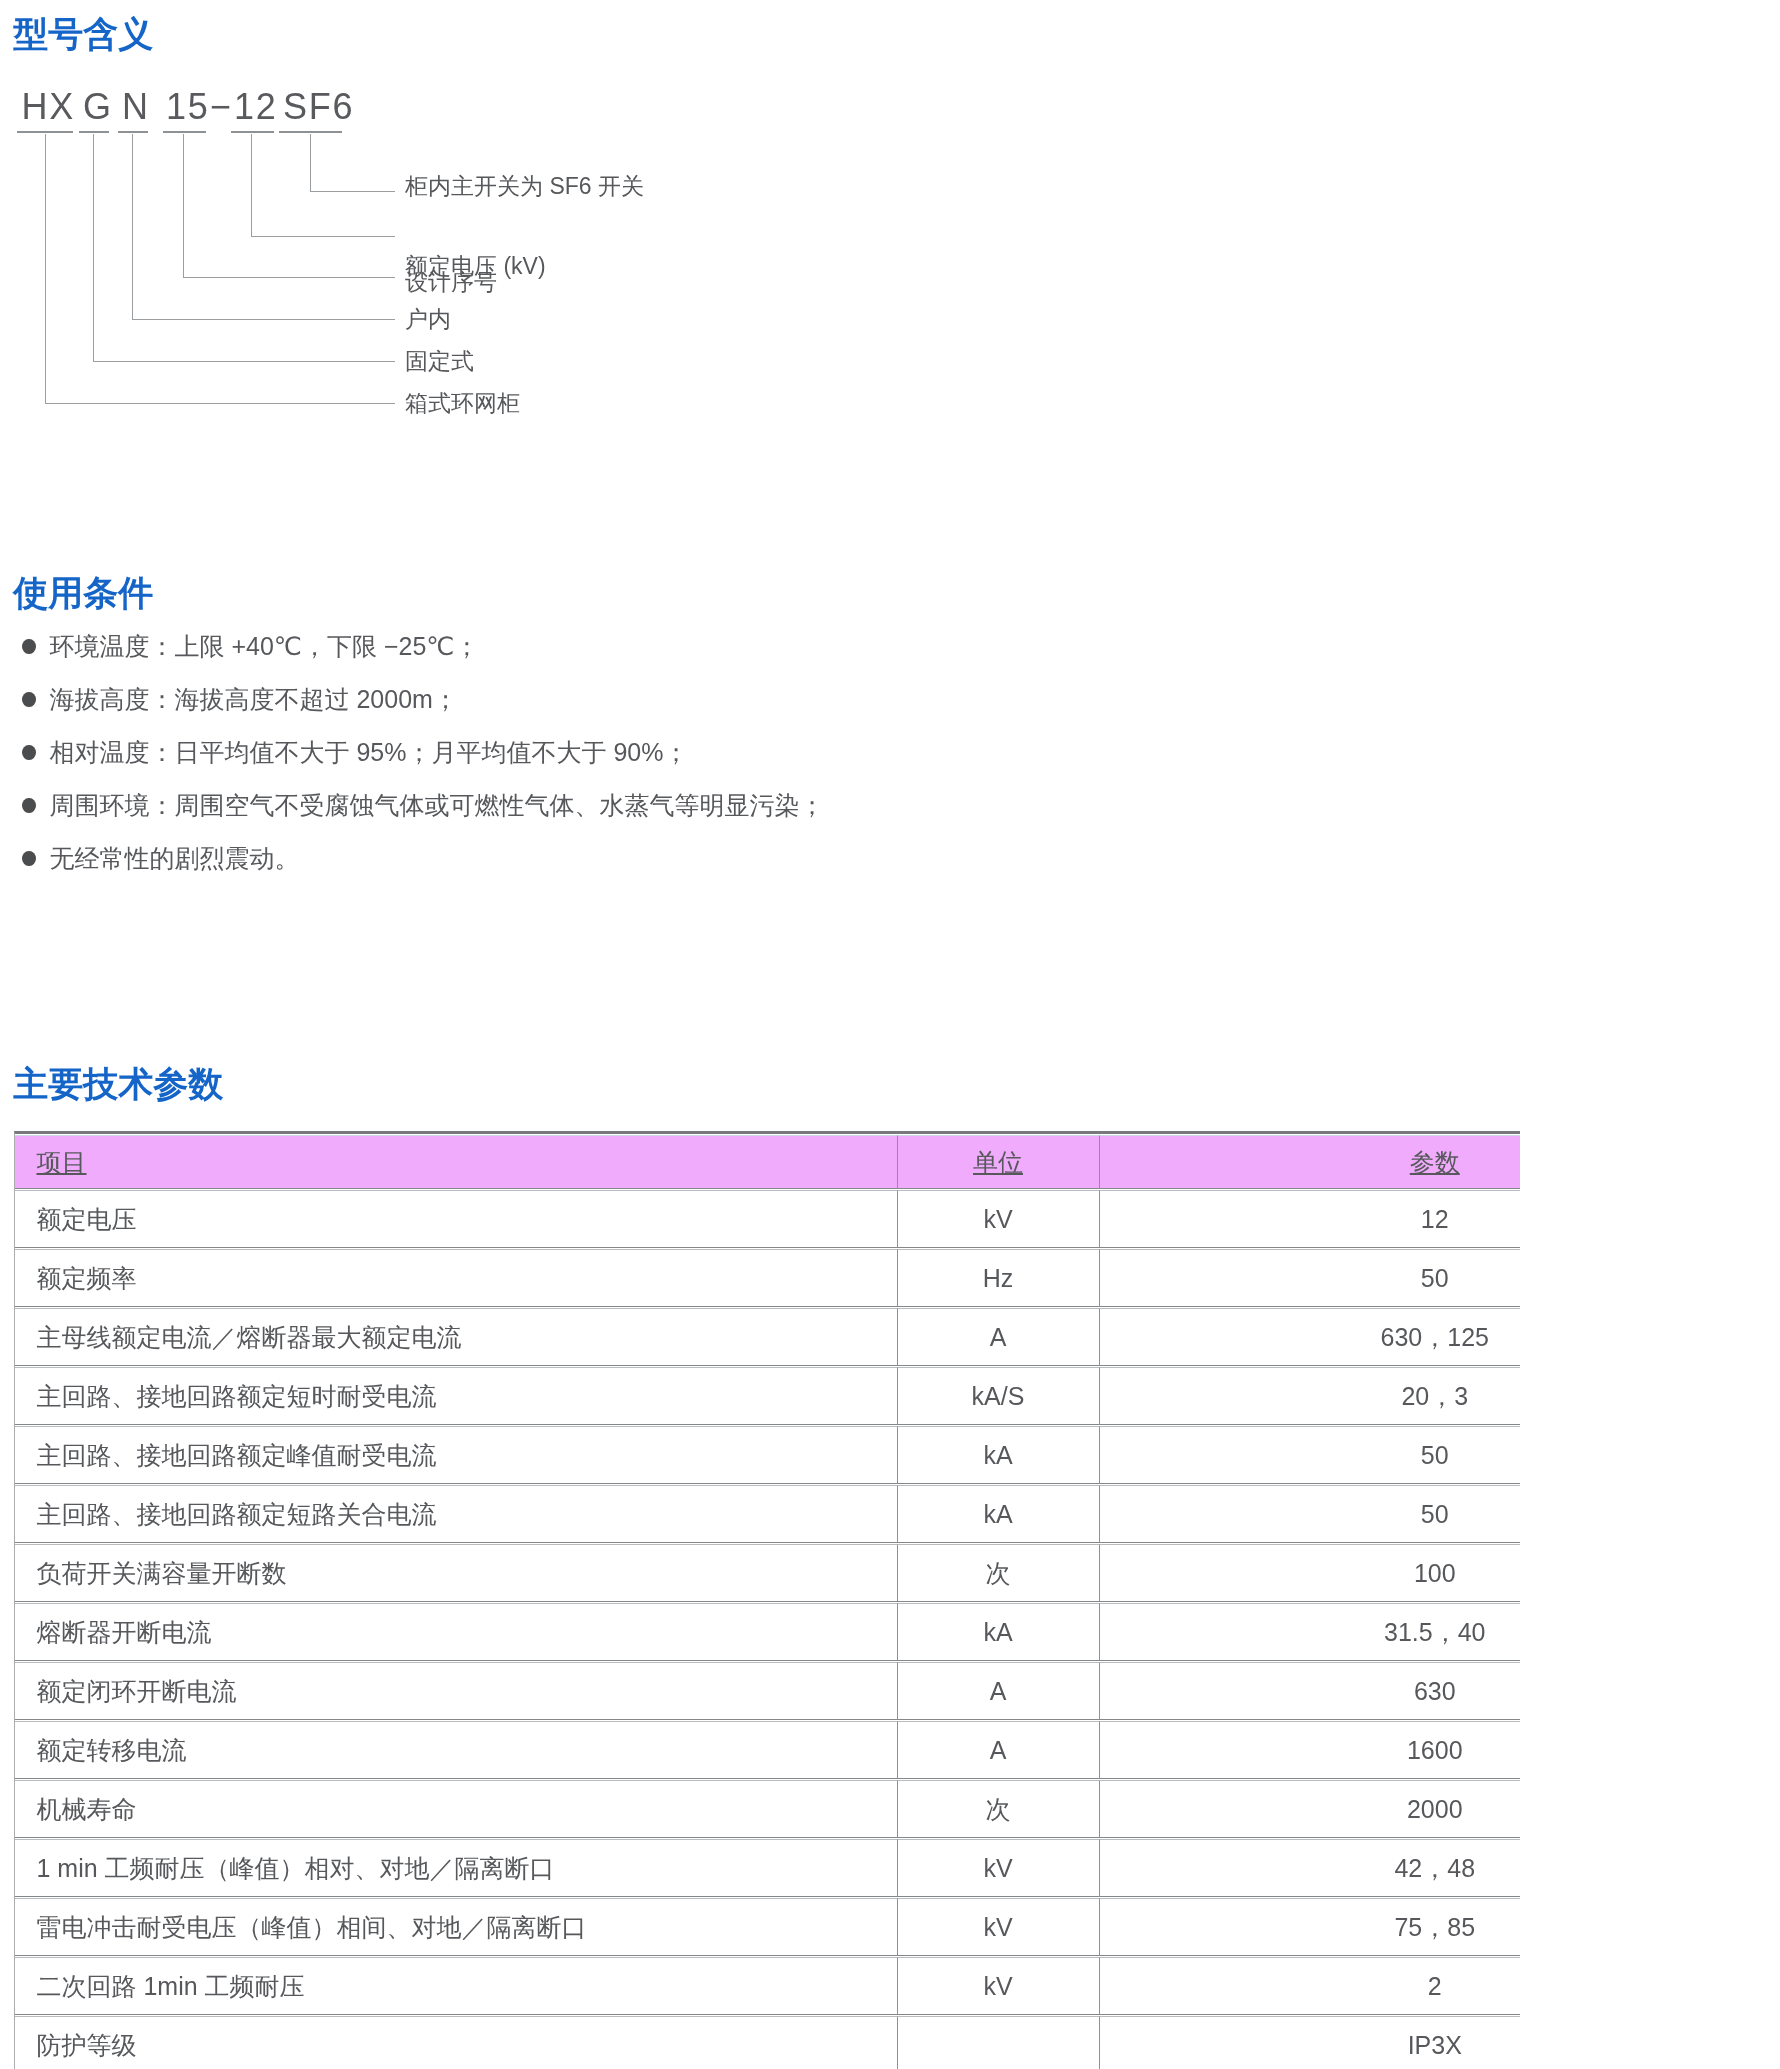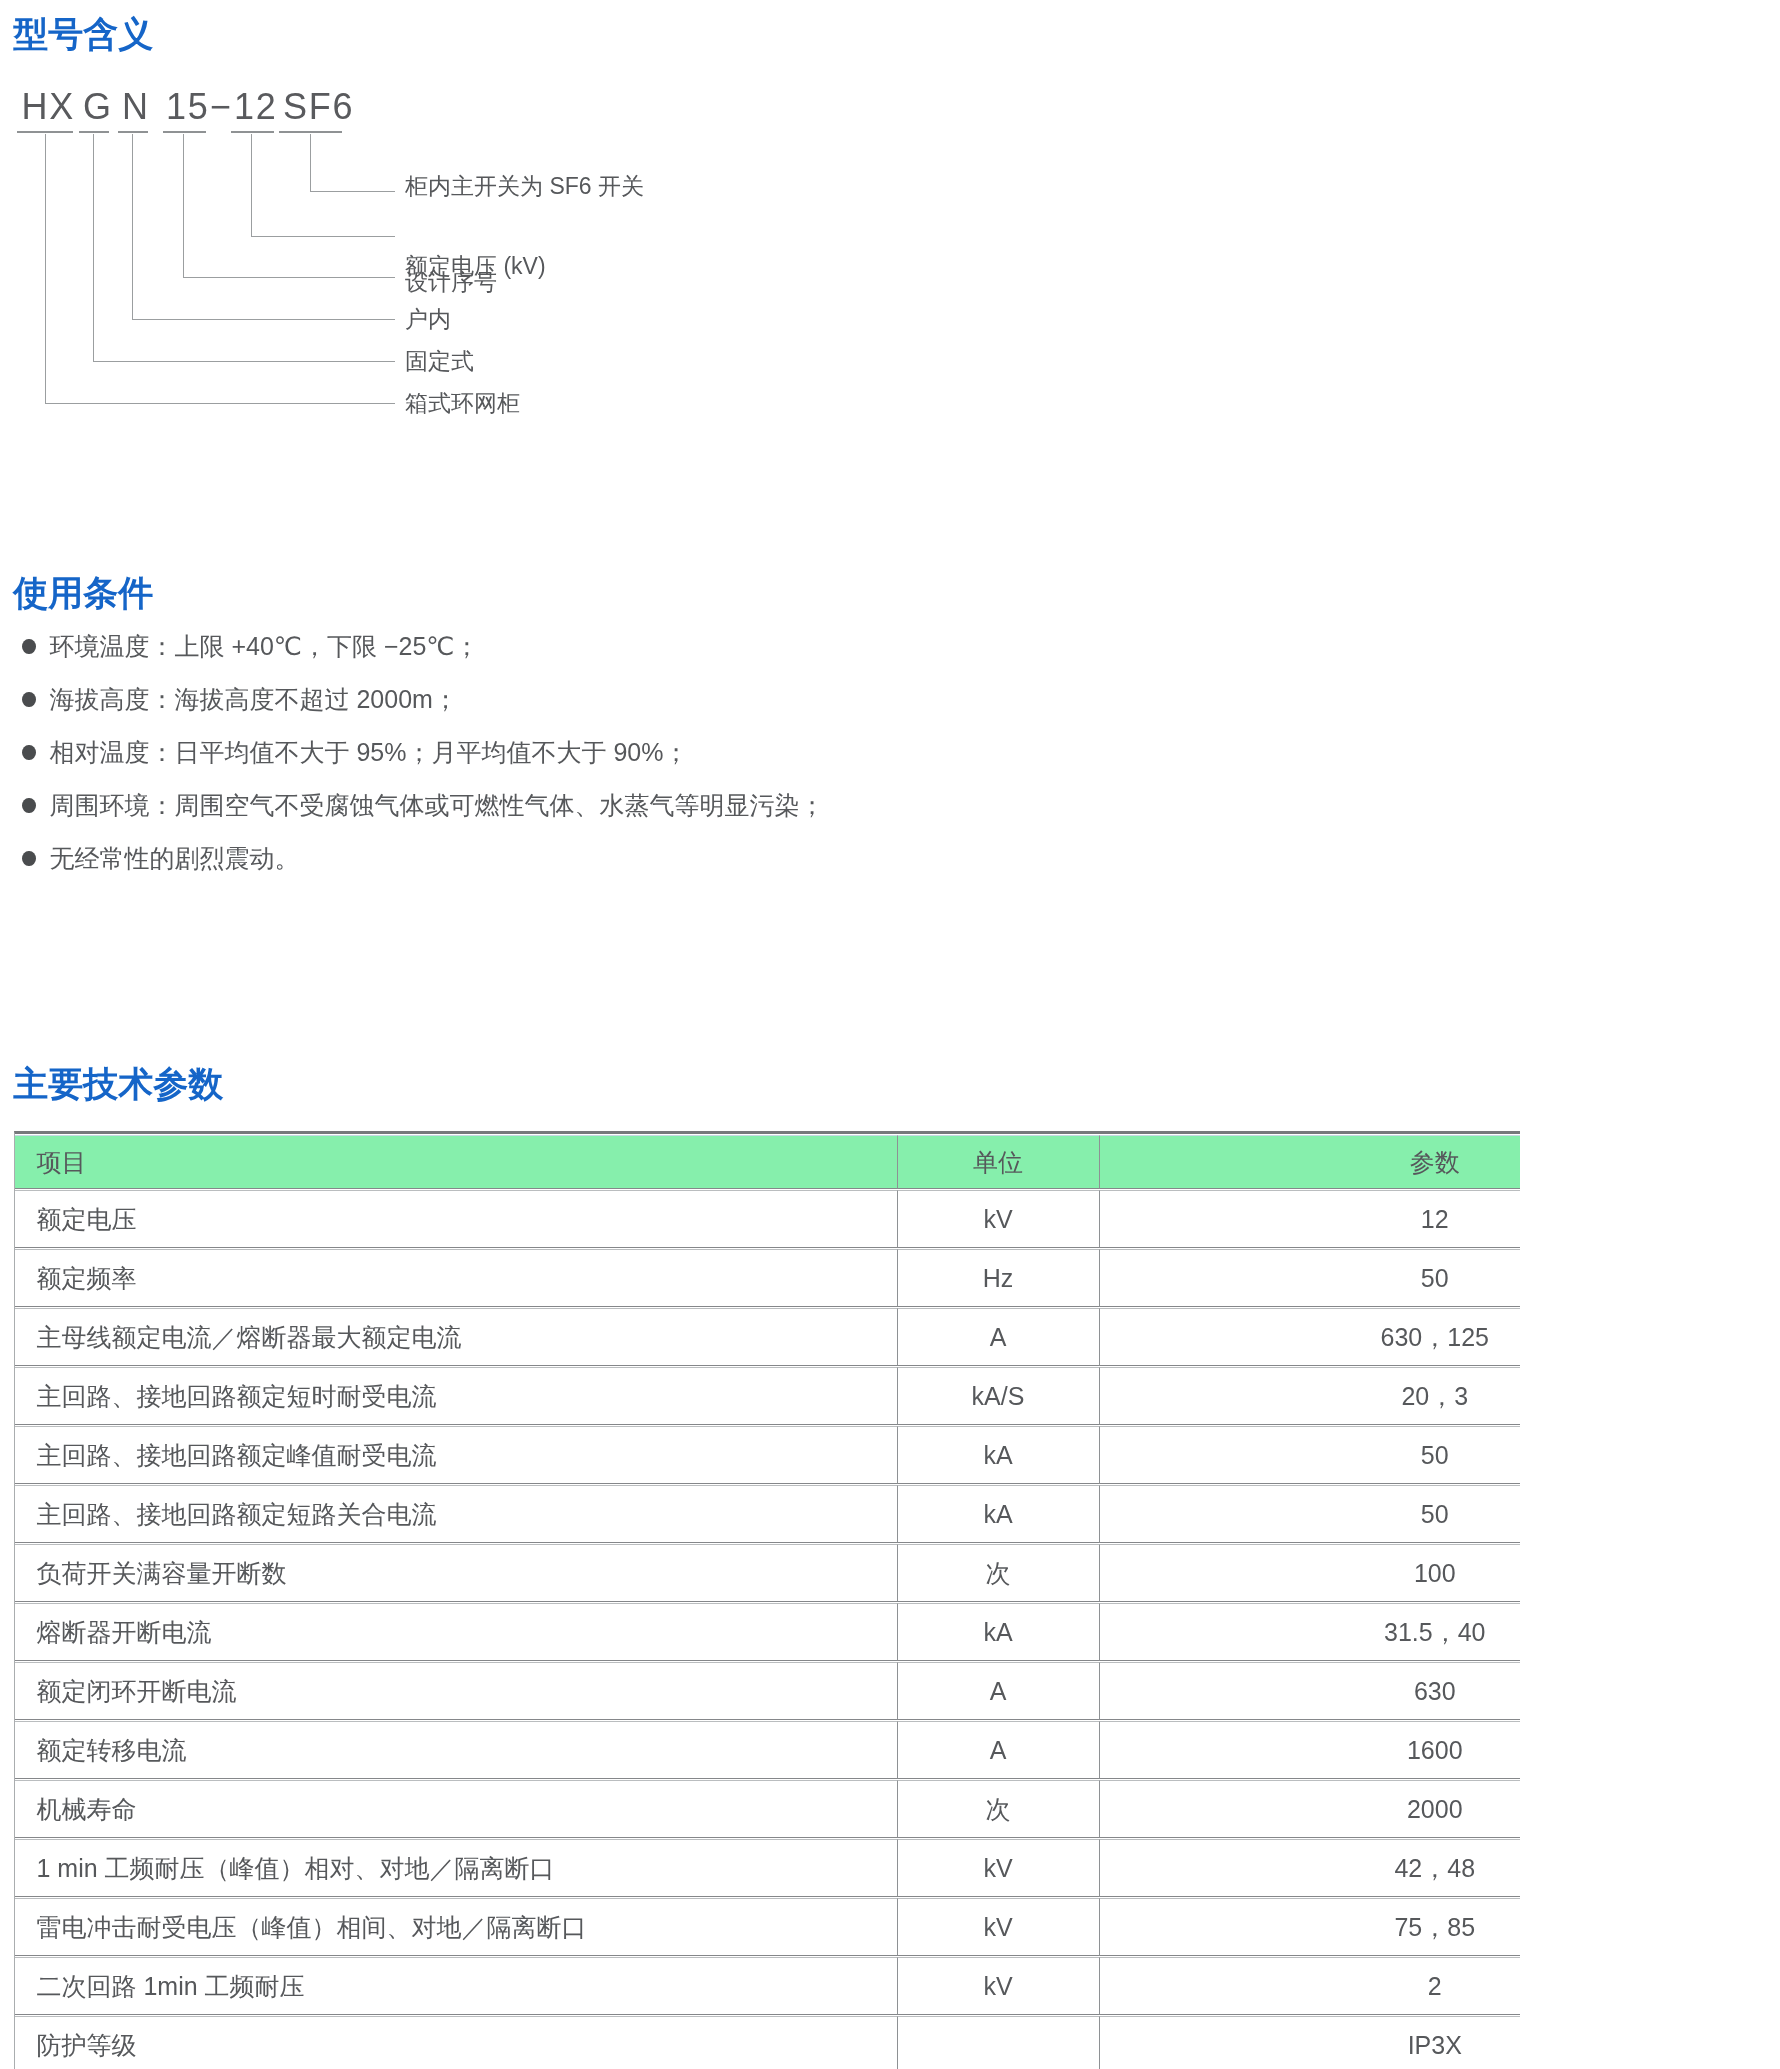--- a/index.html
+++ b/index.html
@@ -25,22 +25,22 @@
   .bullets .dot { position:absolute; left:0; top:5.8px; width:14px; height:15.7px; border-radius:50%; background:#4a4c4e; }
   
   table.spec {
     position:absolute; left:14px; top:1131px; width:1757px;
     border-collapse:separate; border-spacing:0 1.7px;
     border-top:3.3px solid #77797c;
     border-left:1.7px solid #aaadaf; border-right:1.7px solid #aaadaf;
     font-size:25px; color:#56585b;
   }
   table.spec th {
-    background:#86efac; height:50px; font-weight:normal;
-    border-bottom:1.7px solid #85878a; border-top:1.7px solid #c7d9e4;
+    background:#f0abfc; height:50px; font-weight:normal;
+    border-bottom:1.7px solid #85878a; border-top:1.7px solid #c7d9e4;text-decoration:underline;
   }
   table.spec td {
     background:#ffffff; height:54px;
     border-top:1.7px solid #babdbf; border-bottom:1.7px solid #85878a;
   }
   .c1 { text-align:left; padding-left:21.5px; width:859px; }
   .c2 { text-align:center; width:199px; border-left:1.7px solid #8e9194; border-right:1.7px solid #8e9194; }
   .c3 { text-align:center; }
 </style>
 </head>

